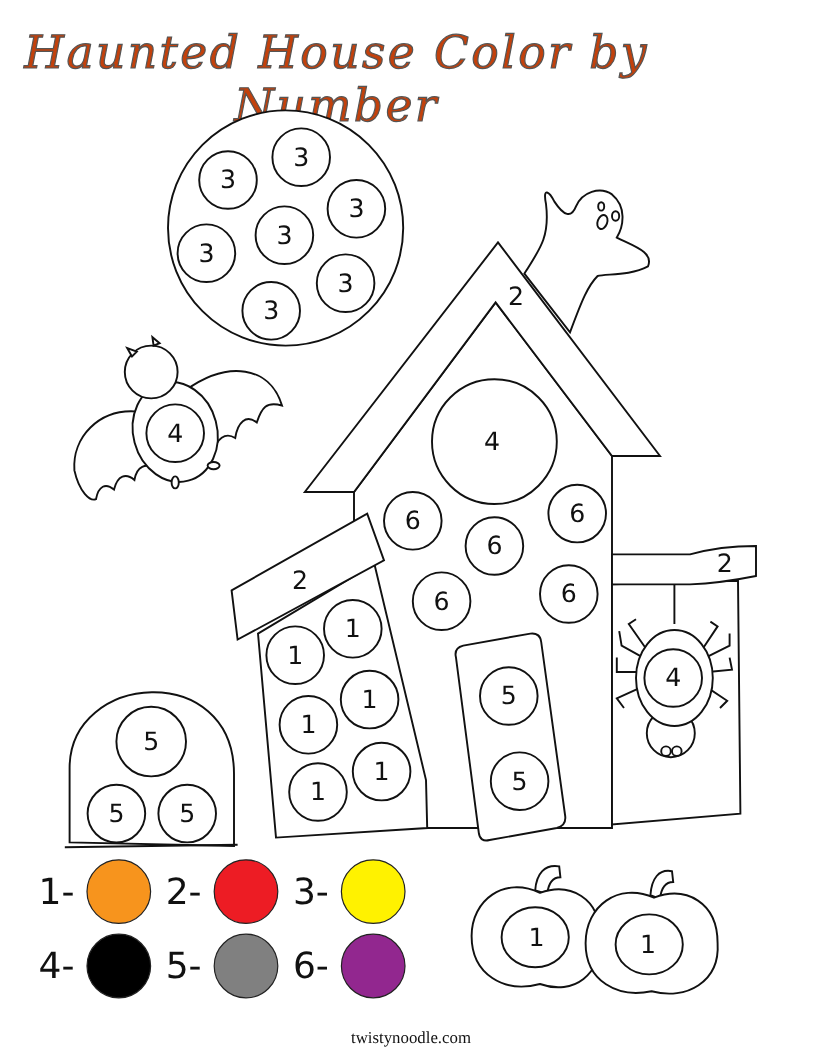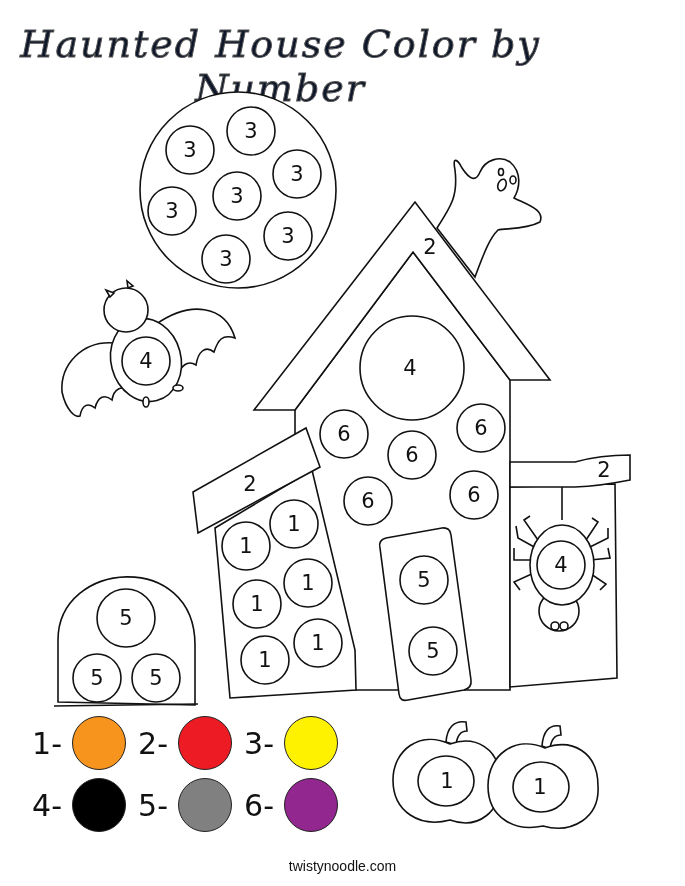--- a/index.html
+++ b/index.html
@@ -1,30 +1,30 @@
 <!DOCTYPE html>
 <html><head>
 <meta charset="utf-8">
 <style>
   html, body { margin: 0; padding: 0; background: #ffffff; }
   body { width: 685px; height: 886px; position: relative; overflow: hidden; font-family: "DejaVu Sans", sans-serif; }
   #title {
     position: absolute; left: 0; top: 22px; width: 561px; text-align: center;
     font-family: "DejaVu Serif", serif; font-style: italic; font-size: 38px;
-    color: #0f172a; -webkit-text-stroke: 1px #555; letter-spacing: 2px;
+    color: #c2410c; -webkit-text-stroke: 1px #555; letter-spacing: 2px;
   }
   #art { position: absolute; left: 0; top: 0; }
   #art .ol { fill: #fff; stroke: #111; stroke-width: 1.6; }
   #art .ol2 { fill: none; stroke: #111; stroke-width: 1.6; }
   #art .num { font-family: "DejaVu Sans", sans-serif; font-size: 21px; fill: #111; text-anchor: middle; dominant-baseline: central; }
   #legend { position: absolute; left: 0; top: 0; width: 685px; height: 886px; pointer-events: none; }
   .key { position: absolute; display: flex; align-items: center; pointer-events: auto; }
   .key .lbl { font-family: "DejaVu Sans", sans-serif; font-size: 30px; color: #111; width: 48px; text-align: right; margin-right: 10px; }
   .key .sw { width: 54px; height: 54px; border-radius: 50%; border: 1.5px solid #222; box-sizing: border-box; }
-  #footer { position: absolute; left: 0; top: 858px; width: 685px; text-align: center; font-family: Liberation Sans, sans-serif; font-size: 14px; color: #111; }
+  #footer { position: absolute; left: 0; top: 858px; width: 685px; text-align: center; font-family: Liberation Serif, serif; font-size: 14px; color: #111; }
 </style>
 </head>
 <body>
 
 <div id="title">Haunted House Color by Number</div>
 
 <svg id="art" width="685" height="886" viewBox="0 0 685 886">
 
   <g>
     <circle class="ol" cx="238" cy="190" r="98"></circle>

